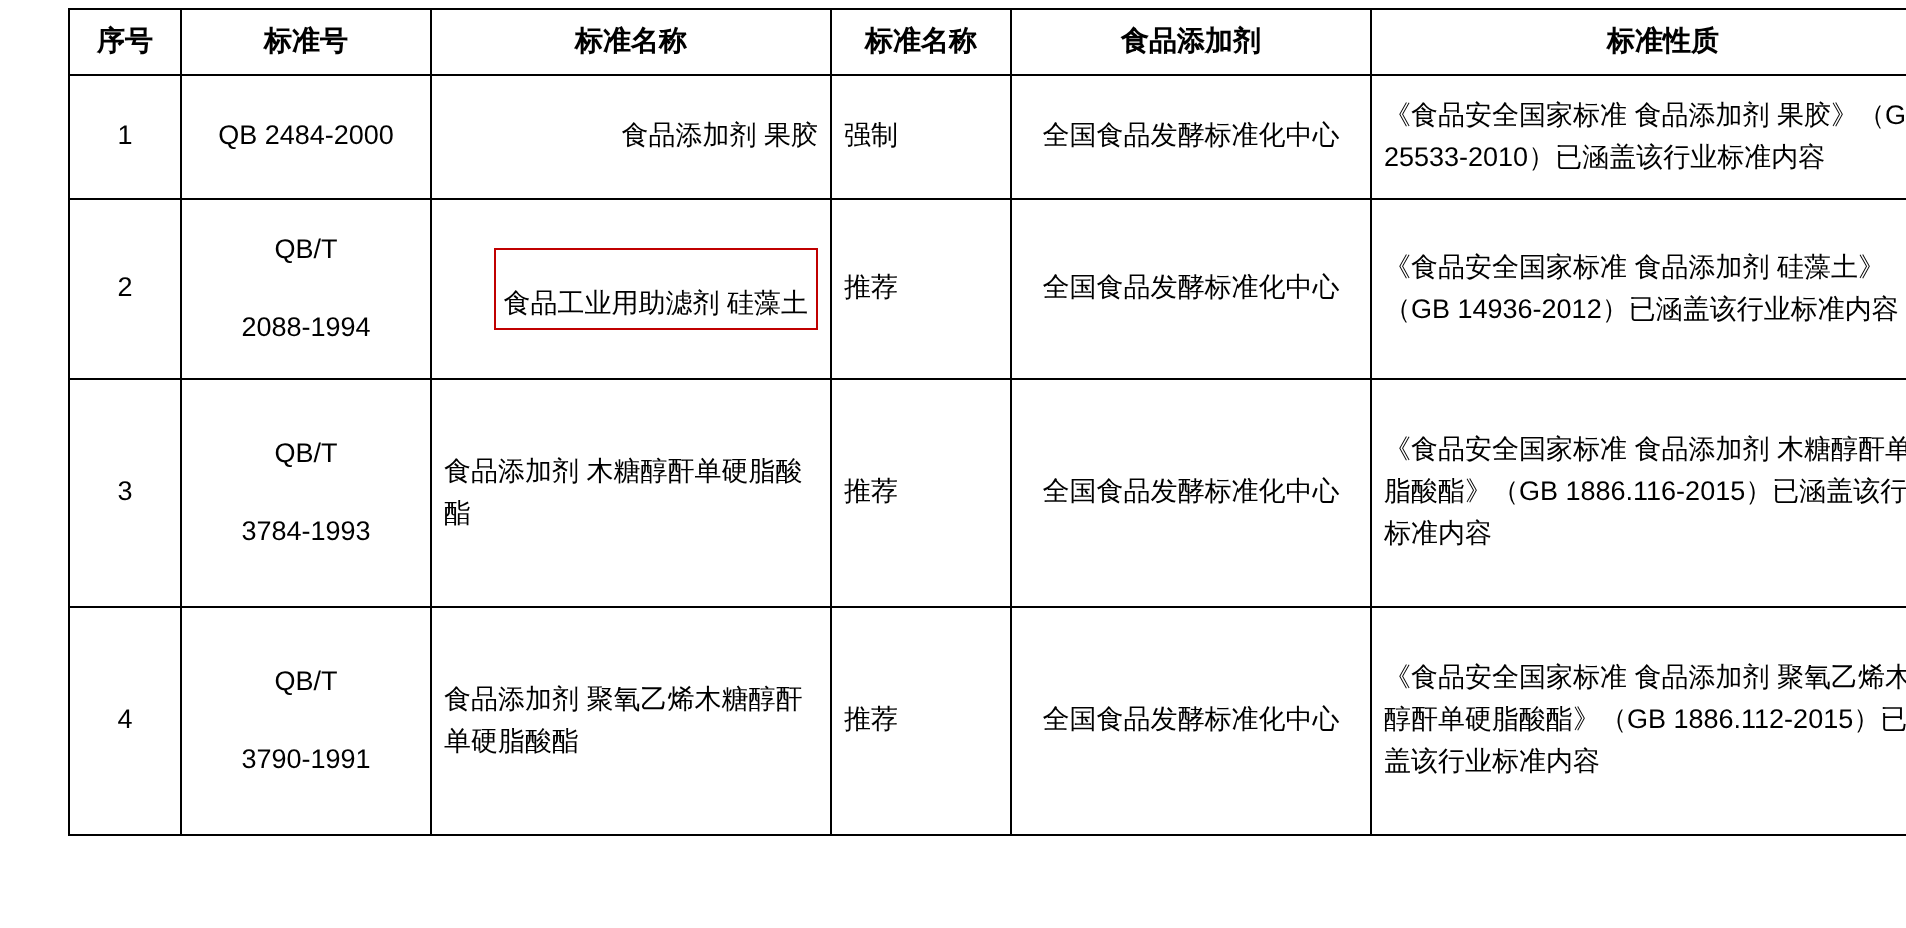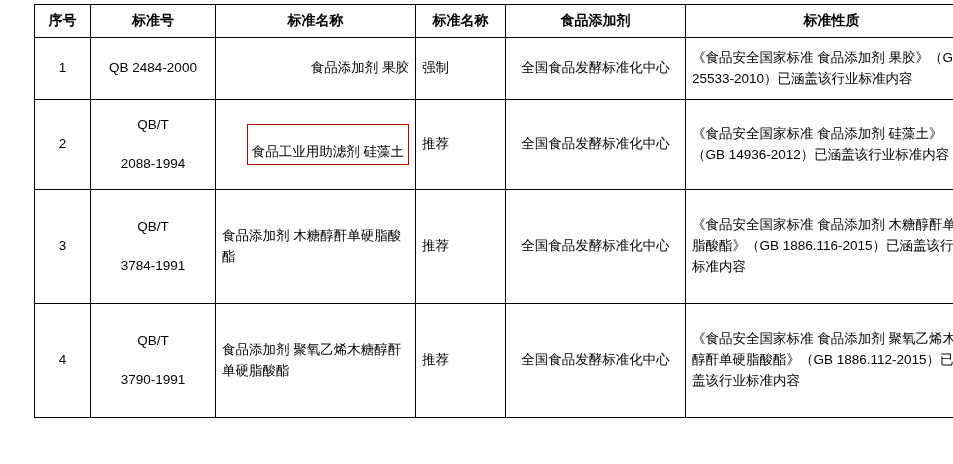--- a/index.html
+++ b/index.html
@@ -137,21 +137,21 @@
           <span class="boxed">食品工业用助滤剂  硅藻土</span>
         </td>
         <td class="nature">推荐</td>
         <td class="org">全国食品发酵标准化中心</td>
         <td class="reason">《食品安全国家标准  食品添加剂  硅藻土》（GB 14936-2012）已涵盖该行业标准内容</td>
       </tr>
       <tr class="row-h3">
         <td class="seq">3</td>
         <td class="code">
           <span class="line">QB/T</span>
-          <span class="line">3784-1991</span>
+          <span class="line">3784-1993</span>
         </td>
         <td class="name">食品添加剂  木糖醇酐单硬脂酸酯</td>
         <td class="nature">推荐</td>
         <td class="org">全国食品发酵标准化中心</td>
         <td class="reason">《食品安全国家标准  食品添加剂  木糖醇酐单硬脂酸酯》（GB 1886.116-2015）已涵盖该行业标准内容</td>
       </tr>
       <tr class="row-h4">
         <td class="seq">4</td>
         <td class="code">
           <span class="line">QB/T</span>

